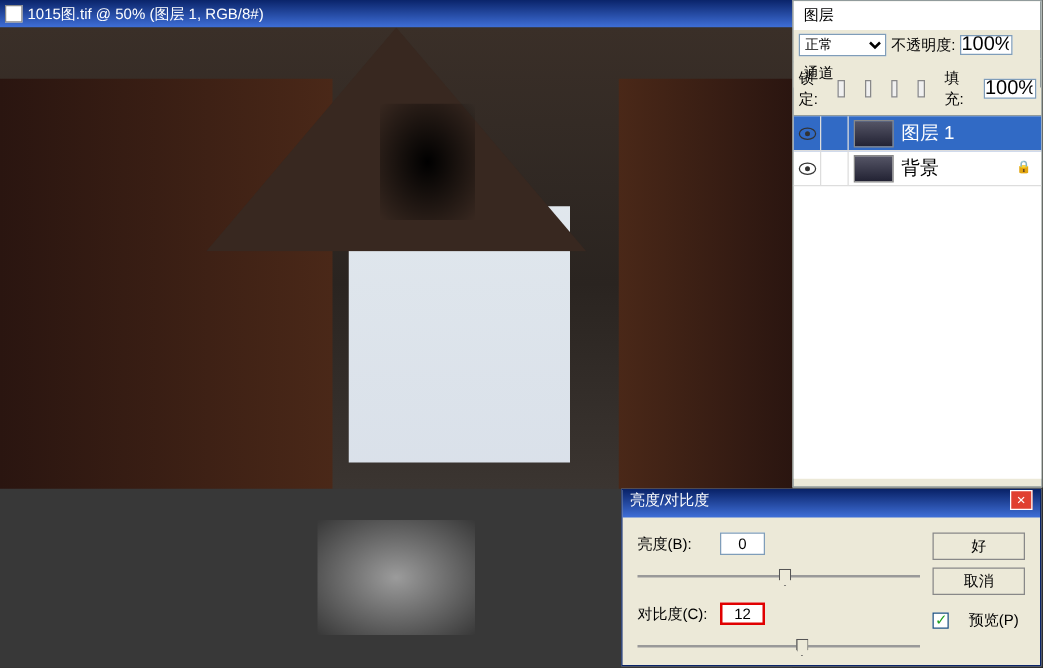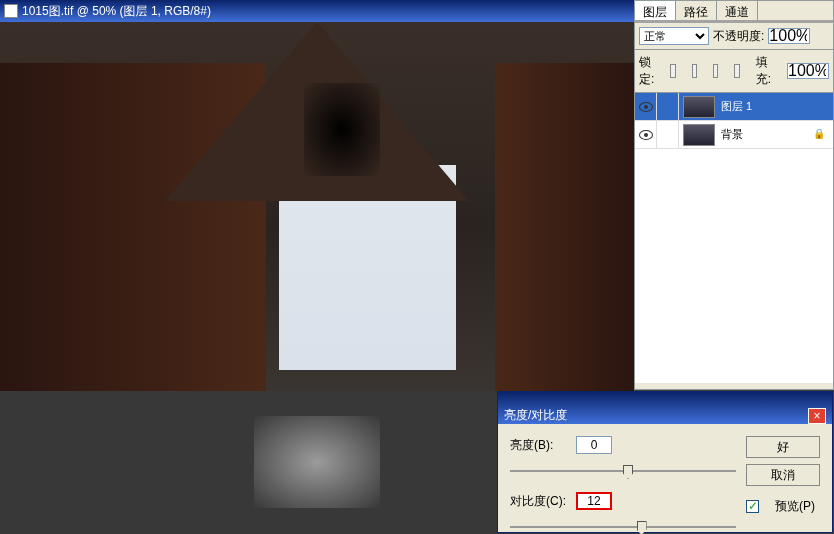--- a/index.html
+++ b/index.html
@@ -13,42 +13,42 @@
 .ceiling { position: absolute; left: 10%; right: 10%; top: 0; height: 35%; background: #382820; clip-path: polygon(20% 100%, 50% 0%, 80% 100%); }
 .window-bright { position: absolute; left: 44%; top: 28%; width: 28%; height: 40%; background: linear-gradient(180deg, #f0f8ff, #e8f0fa); opacity: 0.92; }
 .wall-left { position: absolute; left: 0; top: 8%; width: 42%; height: 72%; background: linear-gradient(90deg, #2a1510, #4a2818); }
 .wall-right { position: absolute; right: 0; top: 8%; width: 22%; height: 72%; background: linear-gradient(270deg, #2a1510, #4a2818); }
 .floor { position: absolute; left: 0; bottom: 0; width: 100%; height: 28%; background: #383838; }
 .floor-reflect { position: absolute; left: 40%; bottom: 5%; width: 20%; height: 18%; background: radial-gradient(#fff, transparent); opacity: 0.5; }
 .chandelier { position: absolute; left: 48%; top: 12%; width: 12%; height: 18%; background: radial-gradient(#000, transparent); }
 
 .layers-panel { position: absolute; right: 0; top: 0; width: 200px; height: 390px; background: #ece9d8; border: 1px solid #919b9c; }
 .panel-header { height: 20px; background: linear-gradient(#7a9edc, #4a6eac); color: #fff; display: flex; align-items: center; padding: 0 6px; font-size: 11px; }
-.panel-tabs { height: 22px; display: flex; border-bottom: 3px solid #a3a3a3; }
+.panel-tabs { height: 22px; display: flex; border-bottom: 1px solid #a3a3a3; flex-direction: column; }
 .panel-tab { padding: 3px 8px; background: #ece9d8; border-right: 1px solid #919b9c; cursor: pointer; }
 .panel-tab.active { background: #fff; }
 .layer-controls { padding: 4px; display: flex; align-items: center; gap: 4px; border-bottom: 1px solid #919b9c; flex-wrap: wrap; }
 .blend-select { width: 70px; height: 18px; border: 1px solid #7f9db9; background: #fff; font-size: 11px; }
 .opacity-input { width: 42px; height: 16px; border: 1px solid #7f9db9; text-align: right; padding-right: 2px; font-size: 16px; }
 .lock-row { padding: 4px; display: flex; align-items: center; gap: 16px; border-bottom: 1px solid #919b9c; font-size: 11px; }
 .lock-icon { width: 14px; height: 14px; border: 1px solid #888; background: #f0f0f0; }
 .layers-list { background: #fff; height: 290px; }
 .layer-row { height: 28px; display: flex; align-items: center; border-bottom: 1px solid #ddd; }
 .layer-row.selected { background: #316ac5; color: #fff; }
 .eye-col { width: 22px; height: 100%; display: flex; align-items: center; justify-content: center; border-right: 1px solid #ddd; }
 .link-col { width: 22px; height: 100%; border-right: 1px solid #ddd; }
 .layer-thumb { width: 32px; height: 22px; background: #333; margin: 0 4px; border: 1px solid #888; }
 .layer-thumb.img { background: linear-gradient(#556, #223); }
-.layer-name { flex: 1; padding-left: 2px; font-size: 11px; }
+.layer-name { flex: 1; padding-left: 2px; font-size: 15px; }
 .lock-badge { width: 14px; height: 14px; margin-right: 6px; font-size: 10px; }
 .eye { width: 14px; height: 10px; border: 1px solid #333; border-radius: 50%; position: relative; }
 .eye::after { content: ''; position: absolute; left: 4px; top: 2px; width: 4px; height: 4px; background: #333; border-radius: 50%; }
 
 .dialog { position: absolute; left: 497px; top: 391px; width: 336px; height: 142px; background: #ece9d8; border: 1px solid #0a246a; }
-.dialog-titlebar { height: 32px; background: linear-gradient(#0a246a, #3f6fd8); color: #fff; display: flex; align-items: flex-end; padding: 0 6px; }
+.dialog-titlebar { height: 22px; background: linear-gradient(#0a246a, #3f6fd8); color: #fff; display: flex; align-items: flex-start; padding: 0 6px; }
 .dialog-title { flex: 1; }
 .close-btn { width: 18px; height: 16px; background: #e04030; color: #fff; text-align: center; line-height: 14px; border: 1px solid #fff; cursor: pointer; }
 .dialog-body { padding: 12px; display: flex; gap: 10px; }
 .sliders { flex: 1; }
 .slider-group { display: flex; align-items: center; margin-bottom: 8px; gap: 8px; }
 .slider-label { width: 58px; font-size: 12px; }
 .slider-track { flex: 1; height: 18px; position: relative; }
 .slider-line { position: absolute; left: 0; right: 0; top: 8px; height: 2px; background: #999; }
 .slider-thumb { position: absolute; top: 3px; width: 10px; height: 14px; background: #ece9d8; border: 1px solid #555; clip-path: polygon(0 0, 100% 0, 100% 60%, 50% 100%, 0 60%); }
 .slider-value { width: 36px; height: 18px; border: 1px solid #7f9db9; text-align: center; font-size: 12px; background: #fff; }

